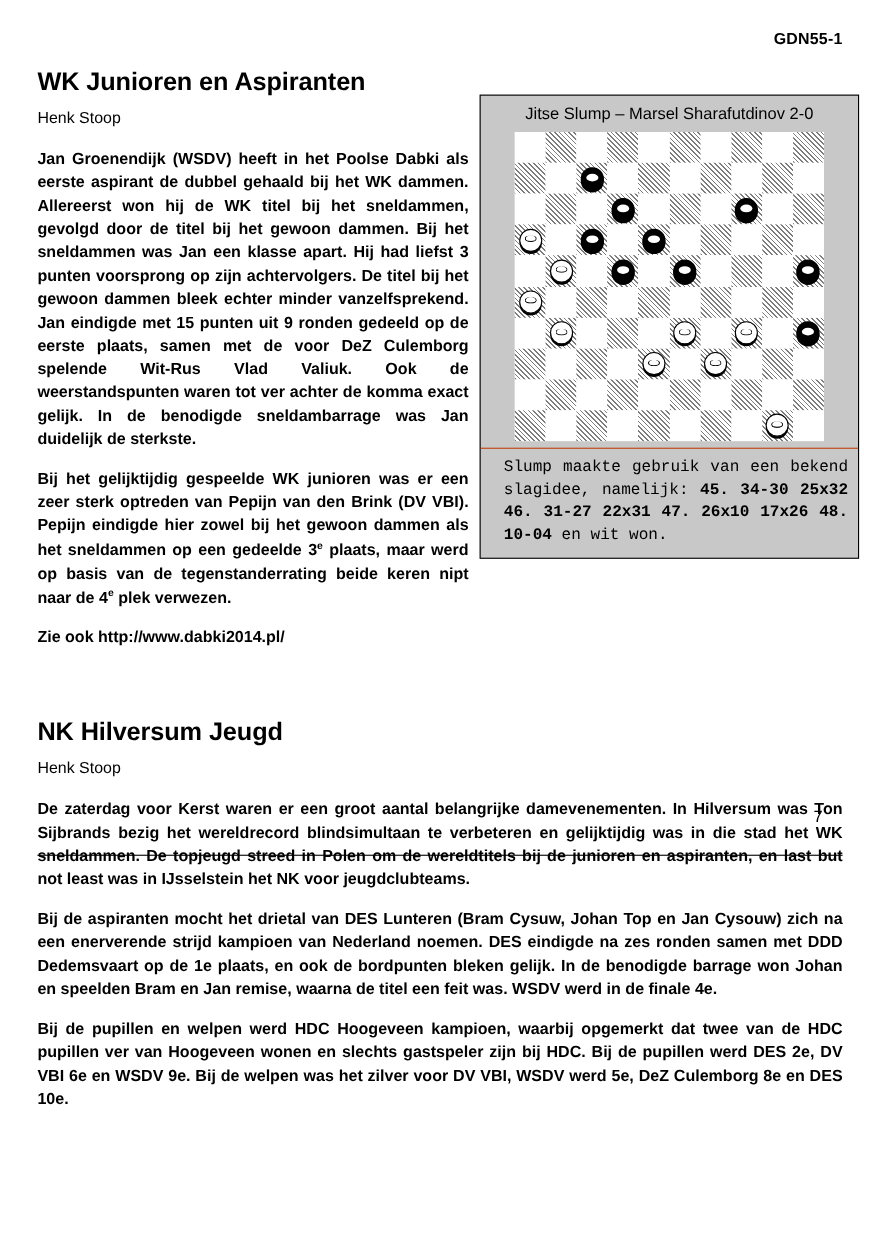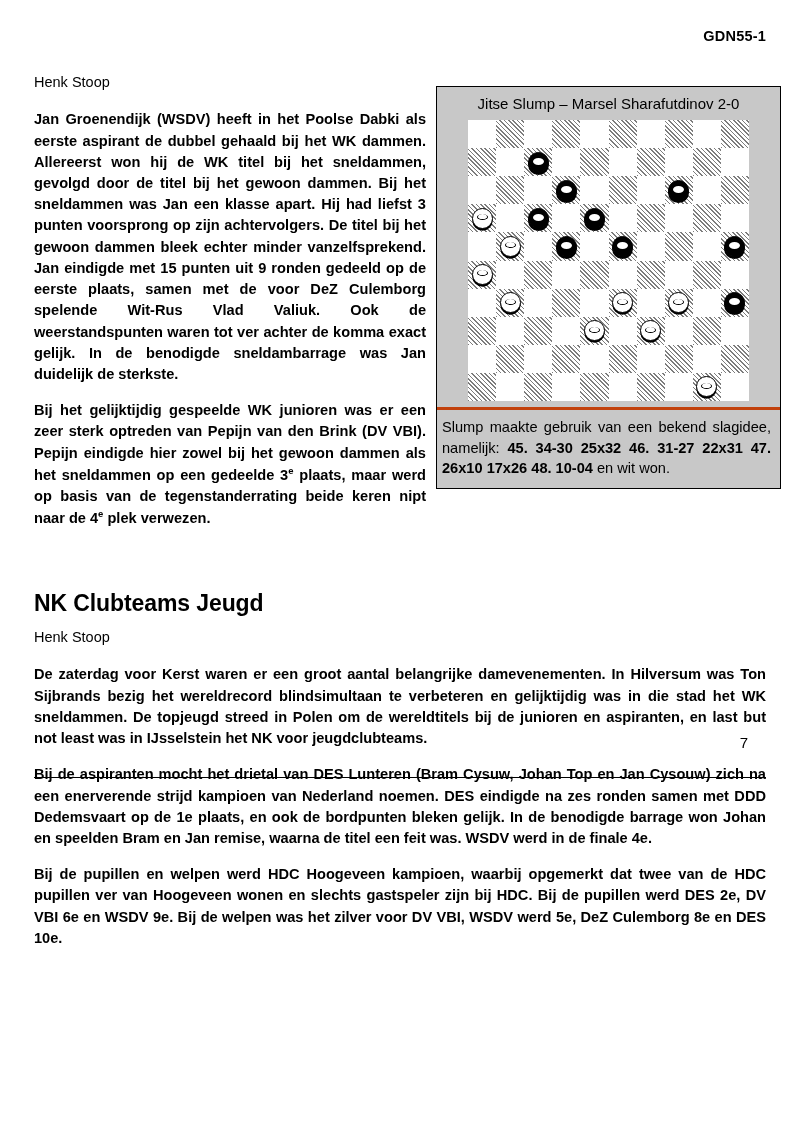--- a/index.html
+++ b/index.html
@@ -165,22 +165,23 @@
     border-radius: 50%;
     border: 1px solid #000000;
     border-top: 0;
     box-sizing: border-box;
   }
 
   .diagram-caption-bottom {
     font-size: 14.6px;
     line-height: 1.42;
     text-align: justify;
-    padding: 7px 9px 9px 5px;
-    border-top: 3px solid #c2410c;
+    padding: 7px 9px 9px 21px;
+    border-top: 1px solid #c2410c;
+    font-family: Liberation Mono, monospace;
   }
   .diagram-caption-bottom b { font-weight: bold; }
 
   
   .fullwidth { width: 732px; }
 
   
   .footer {
     position: absolute;
     left: 34px;
@@ -206,26 +207,28 @@
 </head>
 <body>
 
 <div class="page">
 
   <div class="doc-header">GDN55-1</div>
 
   <div class="split clearfix">
 
     <div class="left-col">
+      <h1 class="section-title">WK Junioren en Aspiranten</h1>
       <div class="byline">Henk Stoop</div>
 
       <p class="body">Jan Groenendijk (WSDV) heeft in het Poolse Dabki als eerste aspirant de dubbel gehaald bij het WK dammen. Allereerst won hij de WK titel bij het sneldammen, gevolgd door de titel bij het gewoon dammen. Bij het sneldammen was Jan een klasse apart. Hij had liefst 3 punten voorsprong op zijn achtervolgers. De titel bij het gewoon dammen bleek echter minder vanzelfsprekend. Jan eindigde met 15 punten uit 9 ronden gedeeld op de eerste plaats, samen met de voor DeZ Culemborg spelende Wit-Rus Vlad Valiuk. Ook de weerstandspunten waren tot ver achter de komma exact gelijk. In de benodigde sneldambarrage was Jan duidelijk de sterkste.</p>
 
       <p class="body"><span>Bij het gelijktijdig gespeelde WK junioren was er een zeer sterk optreden van Pepijn van den Brink (DV VBI). Pepijn eindigde hier zowel bij het gewoon dammen als het sneldammen op een gedeelde 3</span><sup class="ord">e</sup><span> plaats, maar werd op basis van de tegenstanderrating beide keren nipt naar de 4</span><sup class="ord">e</sup><span> plek verwezen.</span></p>
 
+      <p class="body nowrap-link">Zie ook http://www.dabki2014.pl/</p>
     </div>
 
     <div class="diagram-wrap">
       <div class="diagram-panel">
         <div class="diagram-caption-top">Jitse Slump – Marsel Sharafutdinov 2-0</div>
         <div class="board-holder">
           <div class="board" id="board">
               <div class="sq light"></div>
               <div class="sq dark"></div>
               <div class="sq light"></div>
@@ -364,21 +367,21 @@
               <div class="sq light"></div>
             </div>
         </div>
         <div class="diagram-caption-bottom"><span>Slump maakte gebruik van een bekend slagidee, namelijk: </span><b>45. 34-30 25x32 46. 31-27 22x31 47. 26x10 17x26 48. 10-04</b><span> en wit won.</span></div>
       </div>
     </div>
 
   </div>
 
   <div class="fullwidth" style="margin-top:62px;">
-    <h1 class="section-title">NK Clubteams Jeugd</h1>
+    <h1 class="section-title">NK Hilversum Jeugd</h1>
     <div class="byline">Henk Stoop</div>
 
     <p class="body">De zaterdag voor Kerst waren er een groot aantal belangrijke damevenementen. In Hilversum was Ton Sijbrands bezig het wereldrecord blindsimultaan te verbeteren en gelijktijdig was in die stad het WK sneldammen. De topjeugd streed in Polen om de wereldtitels bij de junioren en aspiranten, en last but not least was in IJsselstein het NK voor jeugdclubteams.</p>
     <p class="body">Bij de aspiranten mocht het drietal van DES Lunteren (Bram Cysuw, Johan Top en Jan Cysouw) zich na een enerverende strijd kampioen van Nederland noemen. DES eindigde na zes ronden samen met DDD Dedemsvaart op de 1e plaats, en ook de bordpunten bleken gelijk. In de benodigde barrage won Johan en speelden Bram en Jan remise, waarna de titel een feit was. WSDV werd in de finale 4e.</p>
     <p class="body">Bij de pupillen en welpen werd HDC Hoogeveen kampioen, waarbij opgemerkt dat twee van de HDC pupillen ver van Hoogeveen wonen en slechts gastspeler zijn bij HDC. Bij de pupillen werd DES 2e, DV VBI 6e en WSDV 9e. Bij de welpen was het zilver voor DV VBI, WSDV werd 5e, DeZ Culemborg 8e en DES 10e.</p>
   </div>
 
   <div class="footer">
     <div class="page-number">7</div>
     <div class="footer-rule"></div>

